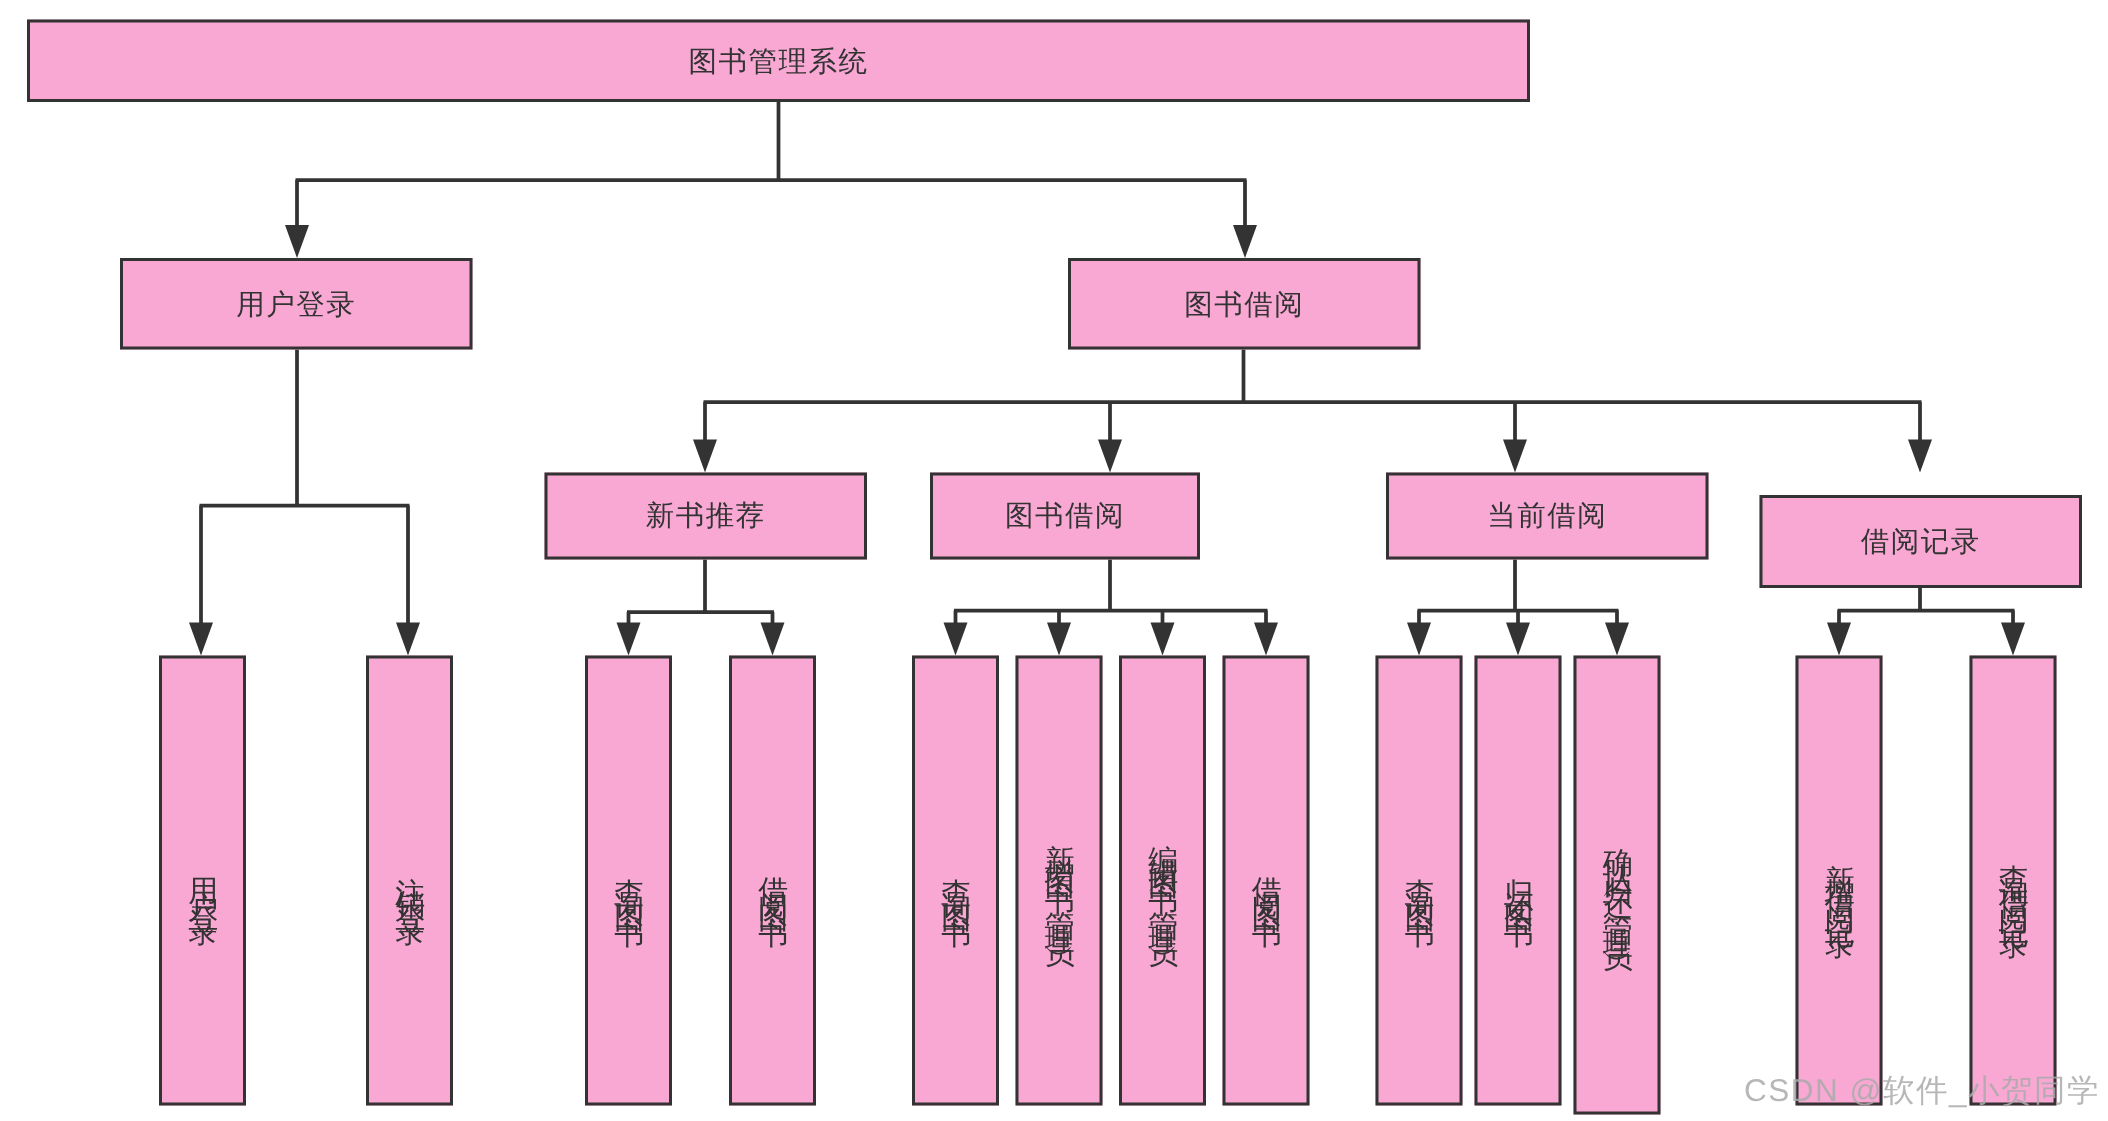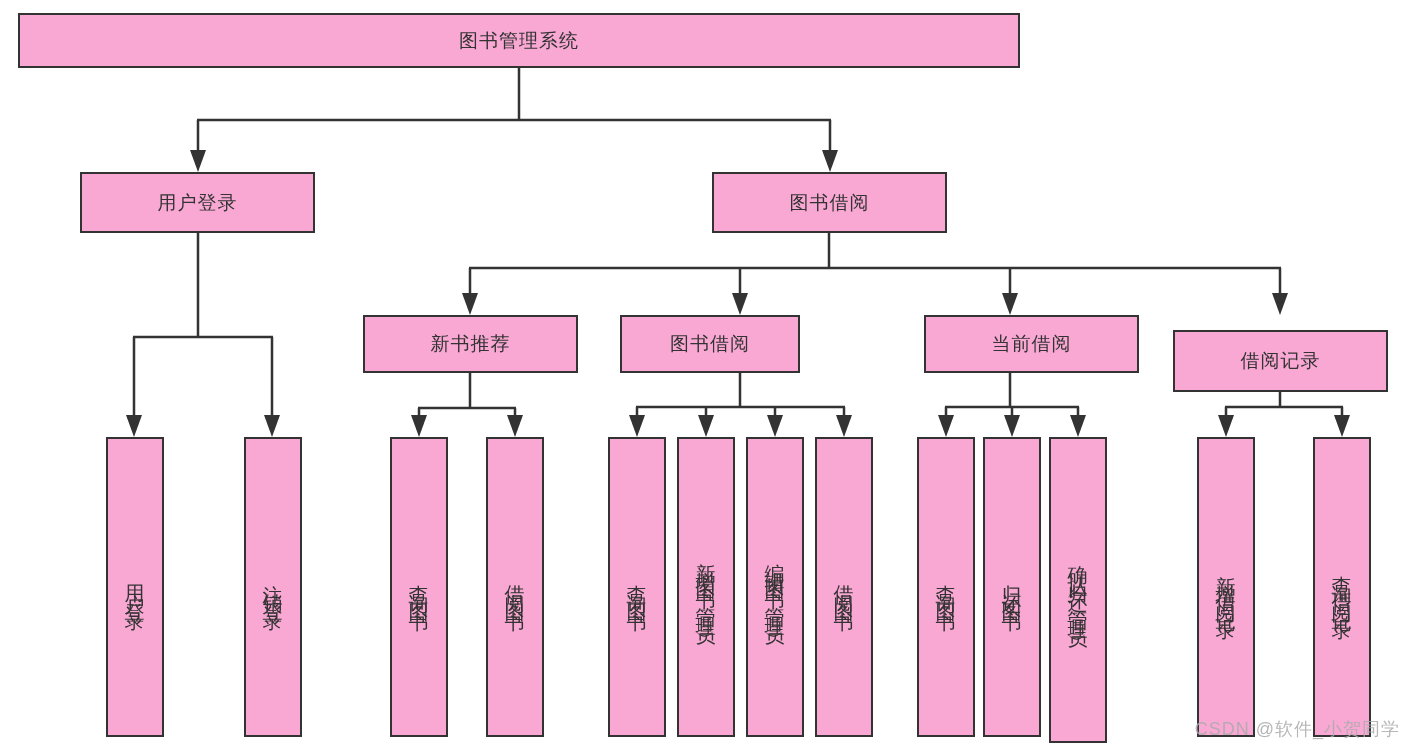--- a/index.html
+++ b/index.html
@@ -35,21 +35,21 @@
     font-size: 20px;
     writing-mode: vertical-rl;
     text-orientation: mixed;
     letter-spacing: 9px;
     line-height: 1;
   }
   .watermark {
     position: absolute;
     right: 5px;
     bottom: 6px;
-    font-size: 18px;
+    font-size: 21px;
     color: #ababab;
     opacity: 0.85;
     letter-spacing: 1px;
     white-space: nowrap;
   }
 </style>
 </head>
 <body>
 
 <div class="canvas">

